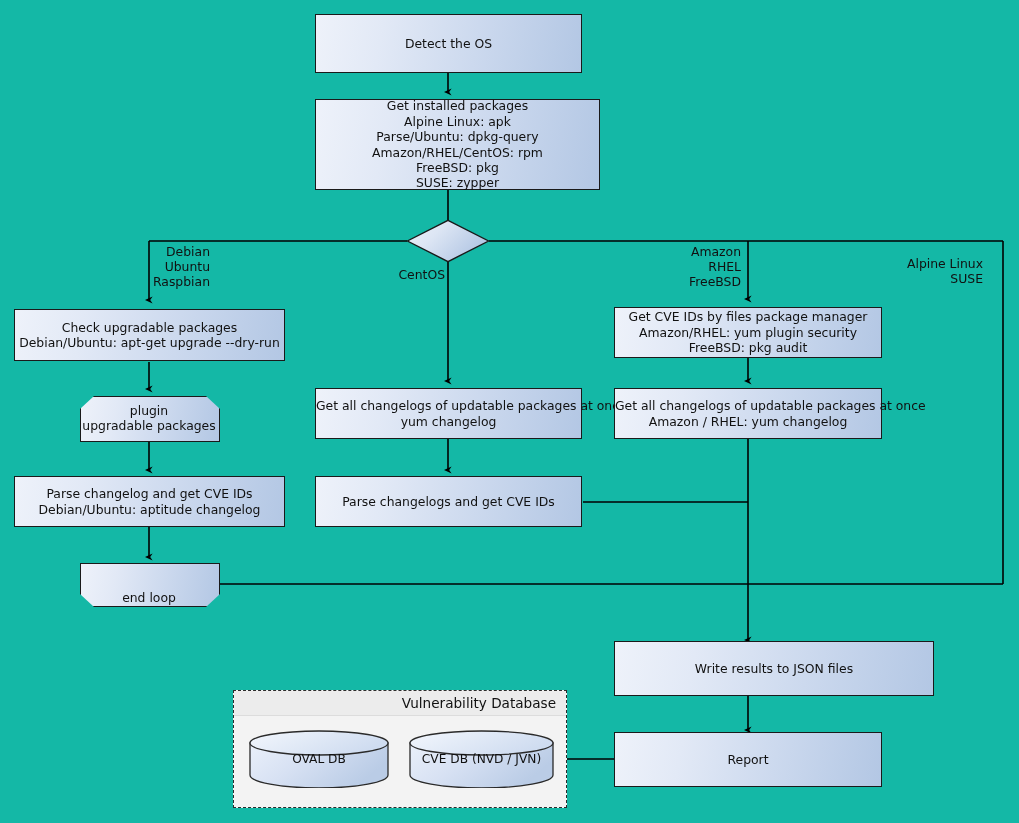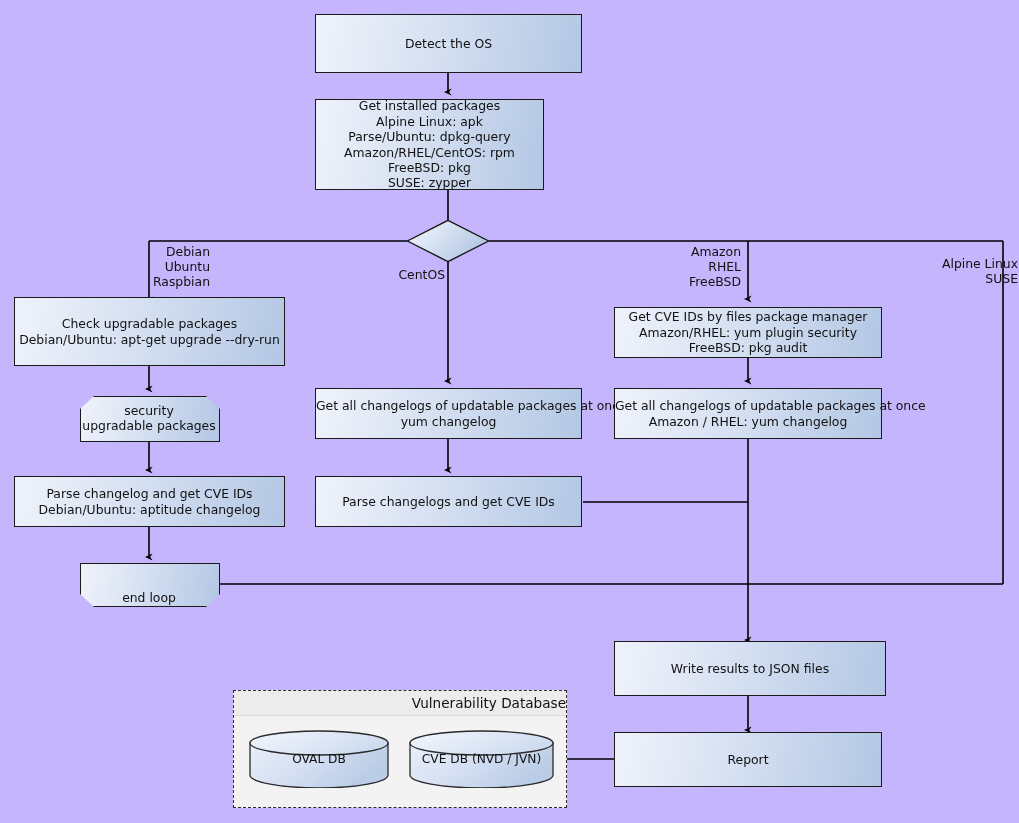--- a/index.html
+++ b/index.html
@@ -1,17 +1,17 @@
 <!DOCTYPE html>
 <html><head>
 <meta charset="utf-8">
 <style>
   html,body{margin:0;padding:0;background:#ffffff;}
   body{font-family:"DejaVu Sans","Liberation Sans",sans-serif;}
-  #stage{position:relative;width:1019px;height:823px;background:#c4b5fd;overflow:hidden;}
+  #stage{position:relative;width:1019px;height:823px;background:#14b8a6;overflow:hidden;}
   svg#wires{position:absolute;left:0;top:0;width:1019px;height:823px;pointer-events:none;}
 
   .node{
     position:absolute;
     border:1.4px solid #1a1a1a;
     background:linear-gradient(100deg,#eef2fa 0%,#e2e9f6 25%,#ccd9ee 60%,#b3c7e4 100%);
     display:flex;align-items:center;justify-content:center;
     text-align:center;
     color:#111;
     font-size:12.4px;
@@ -59,20 +59,21 @@
     border:1.7px dashed #2b2b2b;
     background:#f3f3f3;
     box-sizing:border-box;
   }
   .group-title{
     position:absolute;
     left:0;top:0;right:0;height:25px;
     background:#ececec;
     border-bottom:1px solid #dcdcdc;
     display:flex;align-items:center;justify-content:flex-end;
+    padding-right:10px;
     font-size:13.6px;color:#111;
     box-sizing:border-box;
   }
   .cyl{position:absolute;text-align:right;}
   .cyl .cyl-label{
     position:absolute;left:0;right:0;top:0;bottom:0;
     display:flex;align-items:center;justify-content:center;
     font-size:12.2px;color:#111;white-space:nowrap;
   }
   .overflow-text{white-space:nowrap;}
@@ -121,21 +122,21 @@
       <line x1="748" y1="696" x2="748" y2="730" marker-end="url(#arrow)"></line>
 
       <line x1="565" y1="759" x2="614" y2="759"></line>
     </g>
   </svg>
 
   <div class="node" style="left:315px;top:14px;width:267px;height:59px;">
     <span class="txt">Detect the OS</span>
   </div>
 
-  <div class="node" style="left:315px;top:99px;width:229px;height:91px;">
+  <div class="node" style="left:315px;top:99px;width:285px;height:91px;">
     <span class="txt">
       <span>Get installed packages</span><br>
       <span>Alpine Linux: apk</span><br>
       <span>Parse/Ubuntu: dpkg-query</span><br>
       <span>Amazon/RHEL/CentOS: rpm</span><br>
       <span>FreeBSD: pkg</span><br>
       <span>SUSE: zypper</span>
     </span>
   </div>
 
@@ -155,34 +156,34 @@
   <div class="edge-label" style="left:150px;top:244px;width:60px;">Debian
 Ubuntu
 Raspbian</div>
 
   <div class="edge-label lead" style="left:389px;top:267px;width:56px;">CentOS</div>
 
   <div class="edge-label" style="left:669px;top:244px;width:72px;">Amazon
 RHEL
 FreeBSD</div>
 
-  <div class="edge-label" style="left:914px;top:256px;width:104px;">Alpine Linux
+  <div class="edge-label" style="left:879px;top:256px;width:104px;">Alpine Linux
 SUSE</div>
 
-  <div class="node" style="left:14px;top:297px;width:271px;height:69px;">
+  <div class="node" style="left:14px;top:309px;width:271px;height:52px;">
     <span class="txt">
       <span>Check upgradable packages</span><br>
       <span>Debian/Ubuntu: apt-get upgrade --dry-run</span>
     </span>
   </div>
 
   <div class="node loop-start" style="left:80px;top:396px;width:138px;height:44px;">
     <span class="shp"></span>
     <span class="txt">
-      <span>security</span><br>
+      <span>plugin</span><br>
       <span>upgradable  packages</span>
     </span>
   </div>
 
   <div class="node" style="left:14px;top:476px;width:271px;height:51px;">
     <span class="txt">
       <span>Parse changelog and get  CVE IDs</span><br>
       <span>Debian/Ubuntu: aptitude changelog</span>
     </span>
   </div>
@@ -211,21 +212,21 @@
     </span>
   </div>
 
   <div class="node" style="left:614px;top:388px;width:268px;height:51px;">
     <span class="txt overflow-text">
       <span>Get all changelogs of updatable packages at once</span><br>
       <span>Amazon / RHEL: yum changelog</span>
     </span>
   </div>
 
-  <div class="node" style="left:614px;top:641px;width:272px;height:55px;">
+  <div class="node" style="left:614px;top:641px;width:320px;height:55px;">
     <span class="txt">Write results to JSON files</span>
   </div>
 
   <div class="node" style="left:614px;top:732px;width:268px;height:55px;">
     <span class="txt">Report</span>
   </div>
 
   <div class="group-box" style="left:233px;top:690px;width:334px;height:118px;">
     <div class="group-title">Vulnerability Database</div>
   </div>

